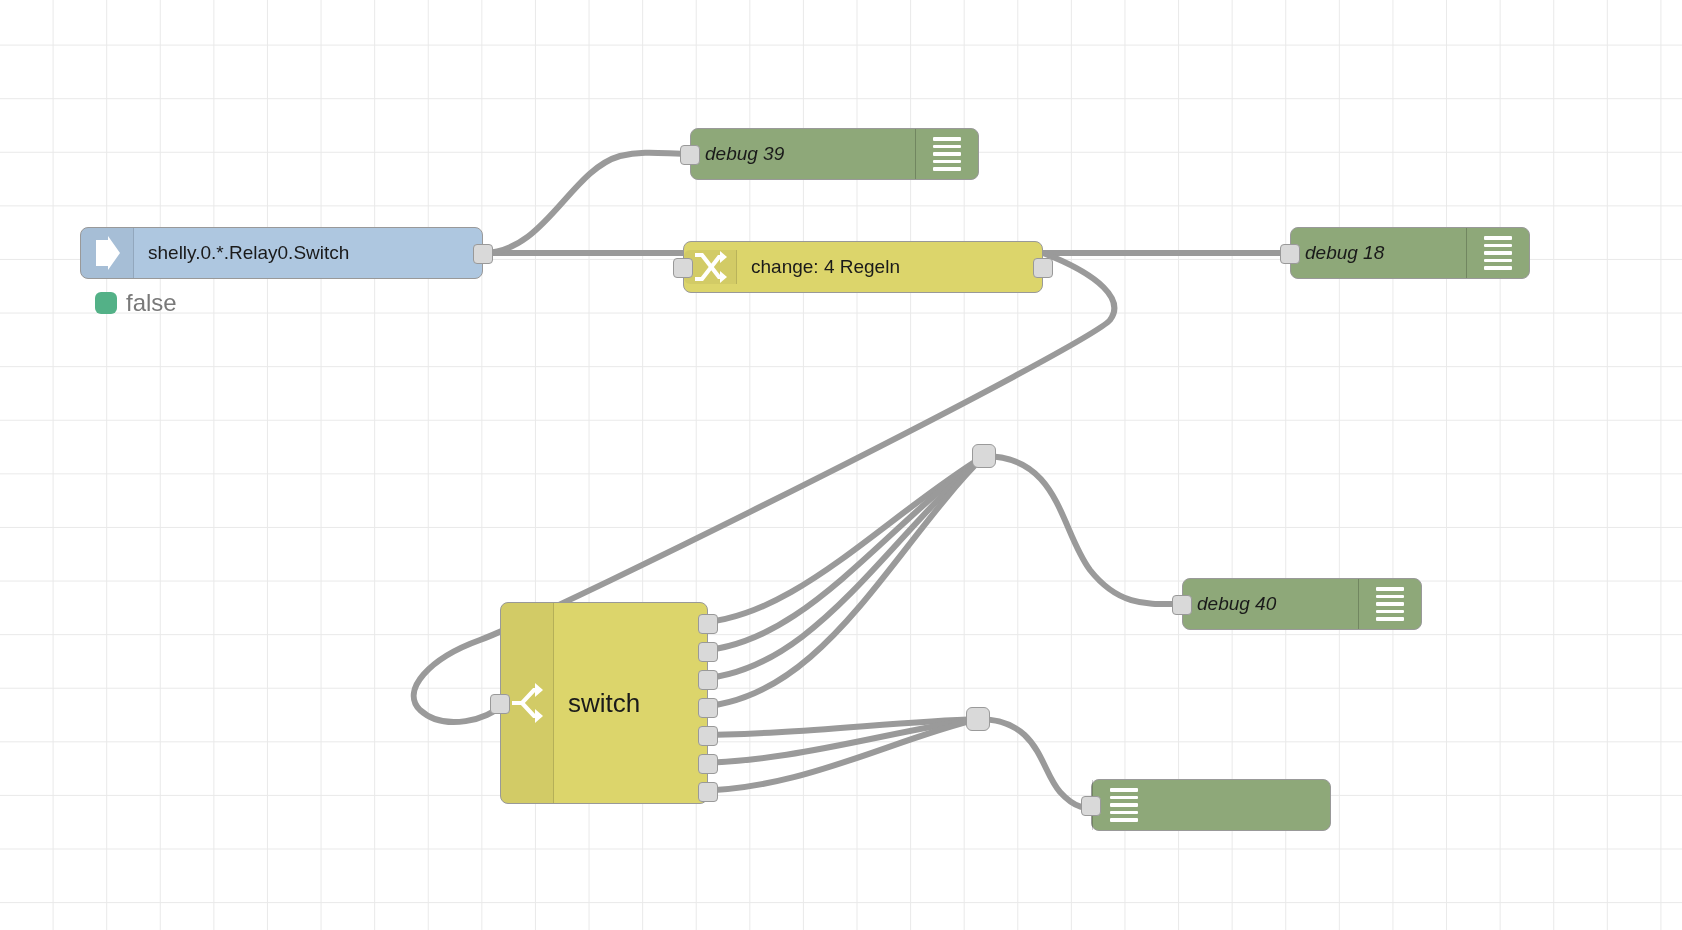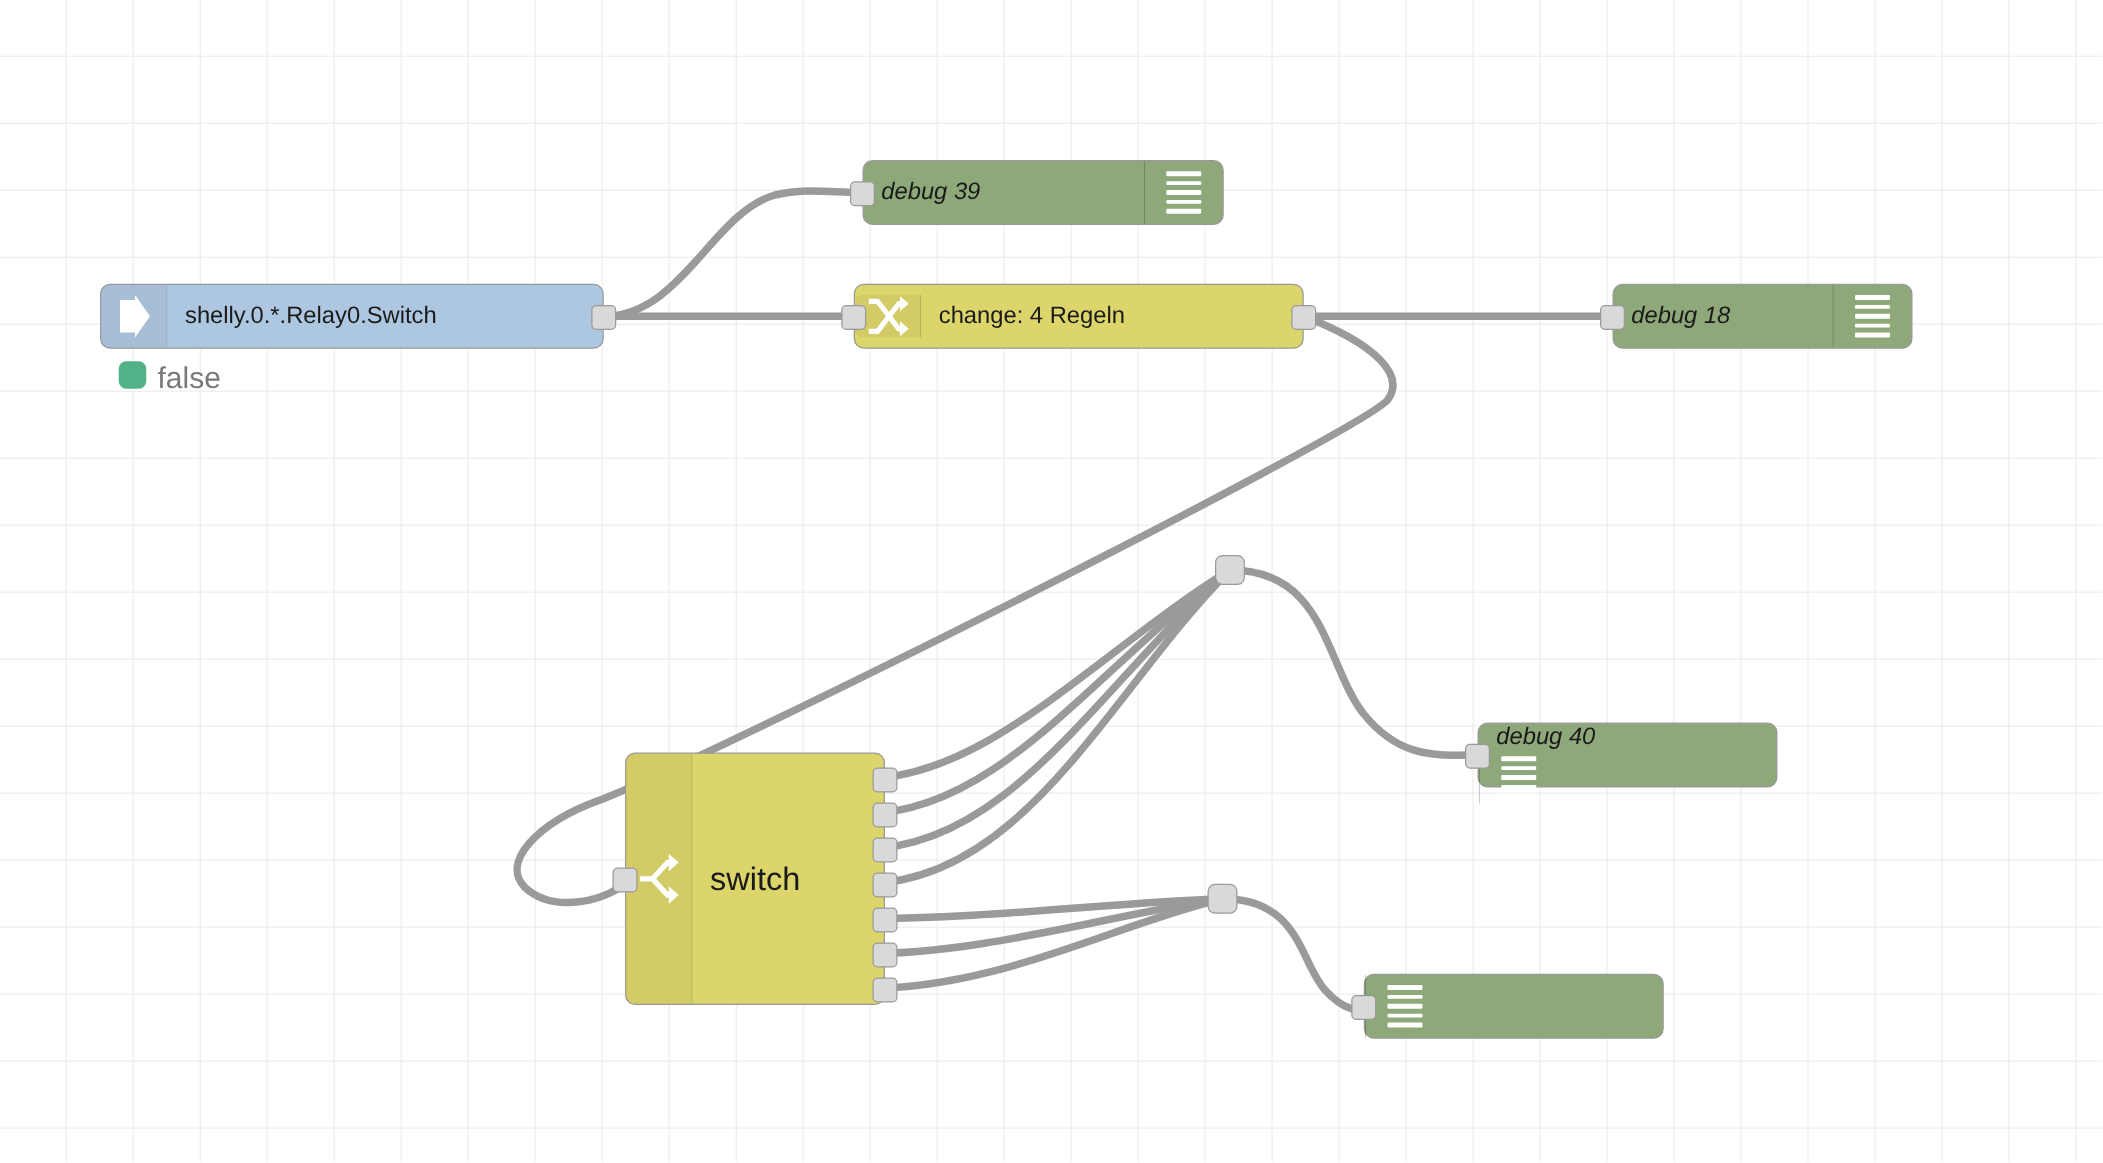--- a/index.html
+++ b/index.html
@@ -150,20 +150,21 @@
     border-right: 1.5px solid rgba(0,0,0,0.14);
   }
   .node.switch-node .node-label {
     font-size: 26px;
   }
 
   
   .status {
     position: absolute;
     display: flex;
+    align-items: center;
     gap: 9px;
   }
   .status .dot {
     width: 22px;
     height: 22px;
     border-radius: 6px;
     background: #53b187;
   }
   .status .status-text {
     font-size: 24px;
@@ -240,21 +241,21 @@
           <i></i>
           <i></i>
       </div>
     </div>
     <div class="debug-button on">
       <span class="knob"></span>
     </div>
     <div class="port in" style="top:16px;"></div>
   </div>
 
-  <div class="node yellow" style="left:683px; top:227px; width:360px;align-items:center;">
+  <div class="node yellow" style="left:683px; top:241px; width:360px;align-items:center;">
     <div class="icon-box">
       <svg width="34" height="34" viewBox="0 0 34 34">
         <path d="M2 5 H9 L26 27 H31" stroke="#ffffff" stroke-width="4.2" fill="none"></path>
         <path d="M2 29 H9 L26 7 H31" stroke="#ffffff" stroke-width="4.2" fill="none"></path>
         <polygon points="27,1 34,7 27,13" fill="#ffffff"></polygon>
         <polygon points="27,21 34,27 27,33" fill="#ffffff"></polygon>
       </svg>
     </div>
     <div class="node-label">change: 4 Regeln</div>
     <div class="port in" style="top:16px;"></div>
@@ -293,21 +294,21 @@
 
     <div class="port out" style="top:11px;"></div>
     <div class="port out" style="top:39px;"></div>
     <div class="port out" style="top:67px;"></div>
     <div class="port out" style="top:95px;"></div>
     <div class="port out" style="top:123px;"></div>
     <div class="port out" style="top:151px;"></div>
     <div class="port out" style="top:179px;"></div>
   </div>
 
-  <div class="node green italic" style="left:1182px; top:578px; width:240px;flex-direction:column;">
+  <div class="node green italic" style="left:1182px; top:578px; width:240px;">
     <div class="node-label">debug 40</div>
     <div class="debug-right">
       <div class="debug-lines">
         <i></i>
           <i></i>
           <i></i>
           <i></i>
           <i></i>
       </div>
     </div>

